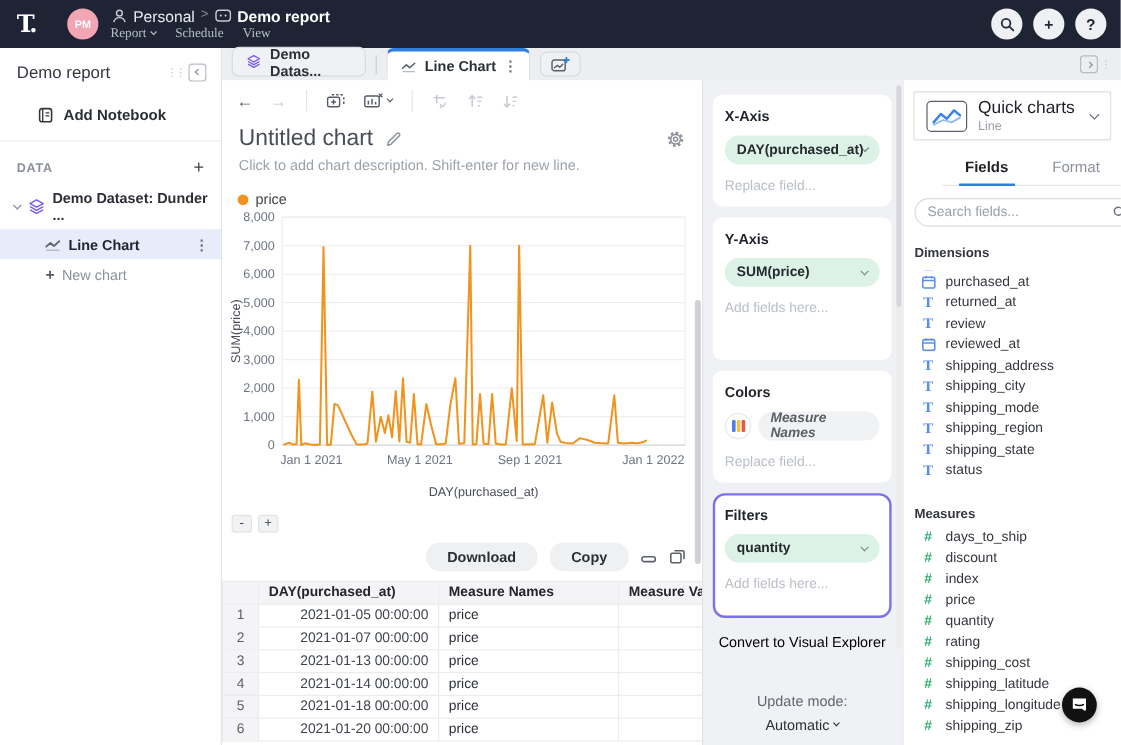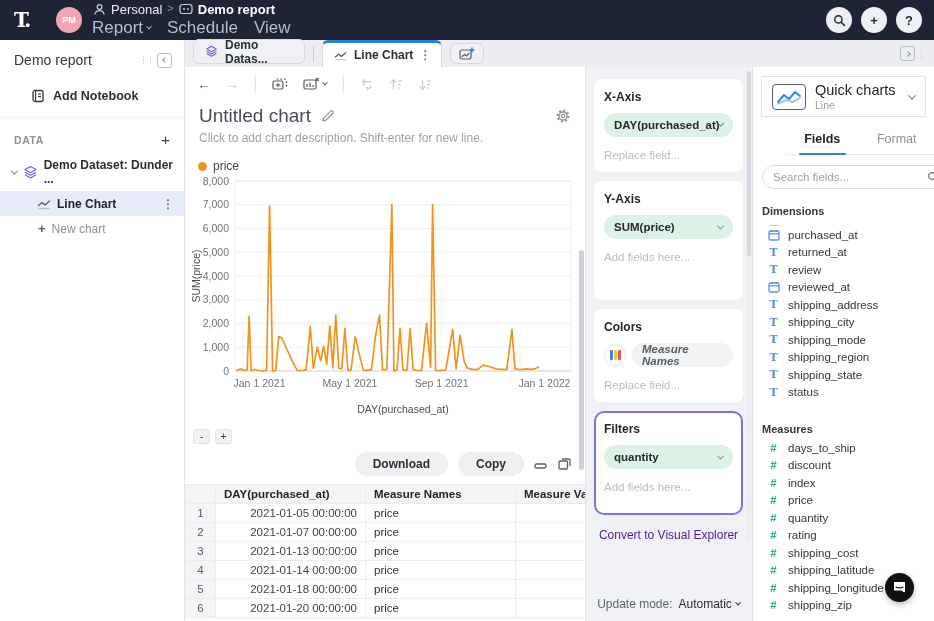--- a/index.html
+++ b/index.html
@@ -15,21 +15,21 @@
 
   
   .topbar { height:40px; background: var(--header-bg, #1e2433); display:flex; align-items:center; padding:0 12px 0 14px; flex:none; }
   .logo { color:#fff; font-family:"DejaVu Serif", serif; font-weight:bold; font-size:20px; width:30px; letter-spacing:-2px; cursor:pointer; }
   .avatar { width:26px; height:26px; border-radius:50%; background: var(--avatar-pink,#f2a6b3); color:#fff; font-size:9px; font-weight:bold; display:flex; align-items:center; justify-content:center; margin:0 10px 0 12px; cursor:pointer; }
   .bc-block { display:flex; flex-direction:column; gap:1px; }
   .bc-row { display:flex; gap:5px; color:#e8eaf0; font-size:13px; }
   .bc-row .sep { color:#8a90a0; font-size:11px; }
   .bc-row .crumb-strong { color:#fff; font-weight:bold; font-size:13px; }
   .hicon { display:inline-flex; width:14px; height:14px; align-items:center; justify-content:center; color:#c6cad4; }
-  .nav-row { display:flex; gap:16px; font-size:17px; color:#b6bcc9; align-items:center; }
+  .nav-row { display:flex; gap:16px; font-size:11px; color:#b6bcc9; align-items:center;font-family:Liberation Serif, serif; }
   .nav-row .nav-item { display:flex; align-items:center; gap:4px; cursor:pointer; }
   .nav-row .cv { width:4px; height:4px; }
   .top-spacer { flex:1; }
   .hbtn { width:26px; height:26px; border-radius:50%; background:#eef0f3; border:none; display:flex; align-items:center; justify-content:center; margin-left:9px; font-weight:bold; font-size:13px; color:#232836; cursor:pointer; }
 
   
   .body { flex:1; display:flex; min-height:0; }
 
   
   .sidebar { width:185px; background:#fff; border-right:1px solid #e3e4e8; flex:none; display:flex; flex-direction:column; }
@@ -102,22 +102,22 @@
   .card { background:#fff; border-radius:8px; padding:11px 10px; margin-bottom:9px; }
   .card-title { font-size:12px; font-weight:bold; color:#22252b; }
   .pill { display:flex; align-items:center; justify-content:space-between; background:var(--pill-green,#ddf2e7); border-radius:13px; height:24px; padding:0 10px; margin-top:9px; font-size:11.5px; font-weight:bold; color:#24292e; cursor:pointer; }
   .pill .cv { width:5px; height:5px; color:#7c8a82; }
   .placeholder { margin-top:12px; font-size:11.5px; color:#b9bec6; }
   .colors-row { display:flex; align-items:center; gap:6px; margin-top:9px; }
   .swatch { width:22px; height:22px; border-radius:50%; border:1px solid #e8e8ea; display:flex; align-items:center; justify-content:center; gap:1px; flex:none; background:#fff; }
   .swatch i { width:3px; height:10px; border-radius:1px; display:block; }
   .pill-gray { flex:1; background:#f1f2f4; border-radius:13px; height:24px; display:flex; align-items:center; padding:0 10px; font-size:11.5px; font-weight:bold; font-style:italic; color:#5a5f66; cursor:pointer; }
   .card.filters { border:2px solid var(--purple,#7b72e9); border-radius:10px; padding:9px 8px 20px; }
-  .convert-link { text-align:center; font-size:12px; color:#4c1d95; margin-top:4px; cursor:pointer; }
-  .props-bottom { margin-top:auto; display:flex; align-items:center; justify-content:center; gap:6px; font-size:12px; padding-bottom:2px; }
+  .convert-link { text-align:center; font-size:12px; color:#000000; margin-top:4px; cursor:pointer; }
+  .props-bottom { margin-top:auto; display:flex; align-items:center; justify-content:center; gap:6px; font-size:12px; padding-bottom:2px;flex-direction:column; }
   .props-bottom .lbl { color:#5f6670; }
   .props-bottom .val { color:#2b2f33; display:flex; align-items:center; gap:4px; cursor:pointer; }
   .props-bottom .cv { width:4px; height:4px; }
   .props-scroll { position:absolute; right:1px; top:4px; width:4px; height:470px; background:#ececef; border-radius:2px; }
   .props-scroll .thumb { position:absolute; top:0; width:4px; height:185px; background:#d5d7db; border-radius:2px; }
 
   
   .fields { flex:1; background:#fff; border-left:1px solid #e3e4e8; display:flex; flex-direction:column; min-width:0; }
   .qc-box { margin:9px 8px 6px; border:1px solid #e0e0e3; border-radius:1px; display:flex; align-items:center; gap:9px; padding:5px 10px; cursor:pointer; }
   .qc-icon { width:34px; height:26px; border:1.5px solid #596070; border-radius:4px; display:flex; align-items:center; justify-content:center; flex:none; }

